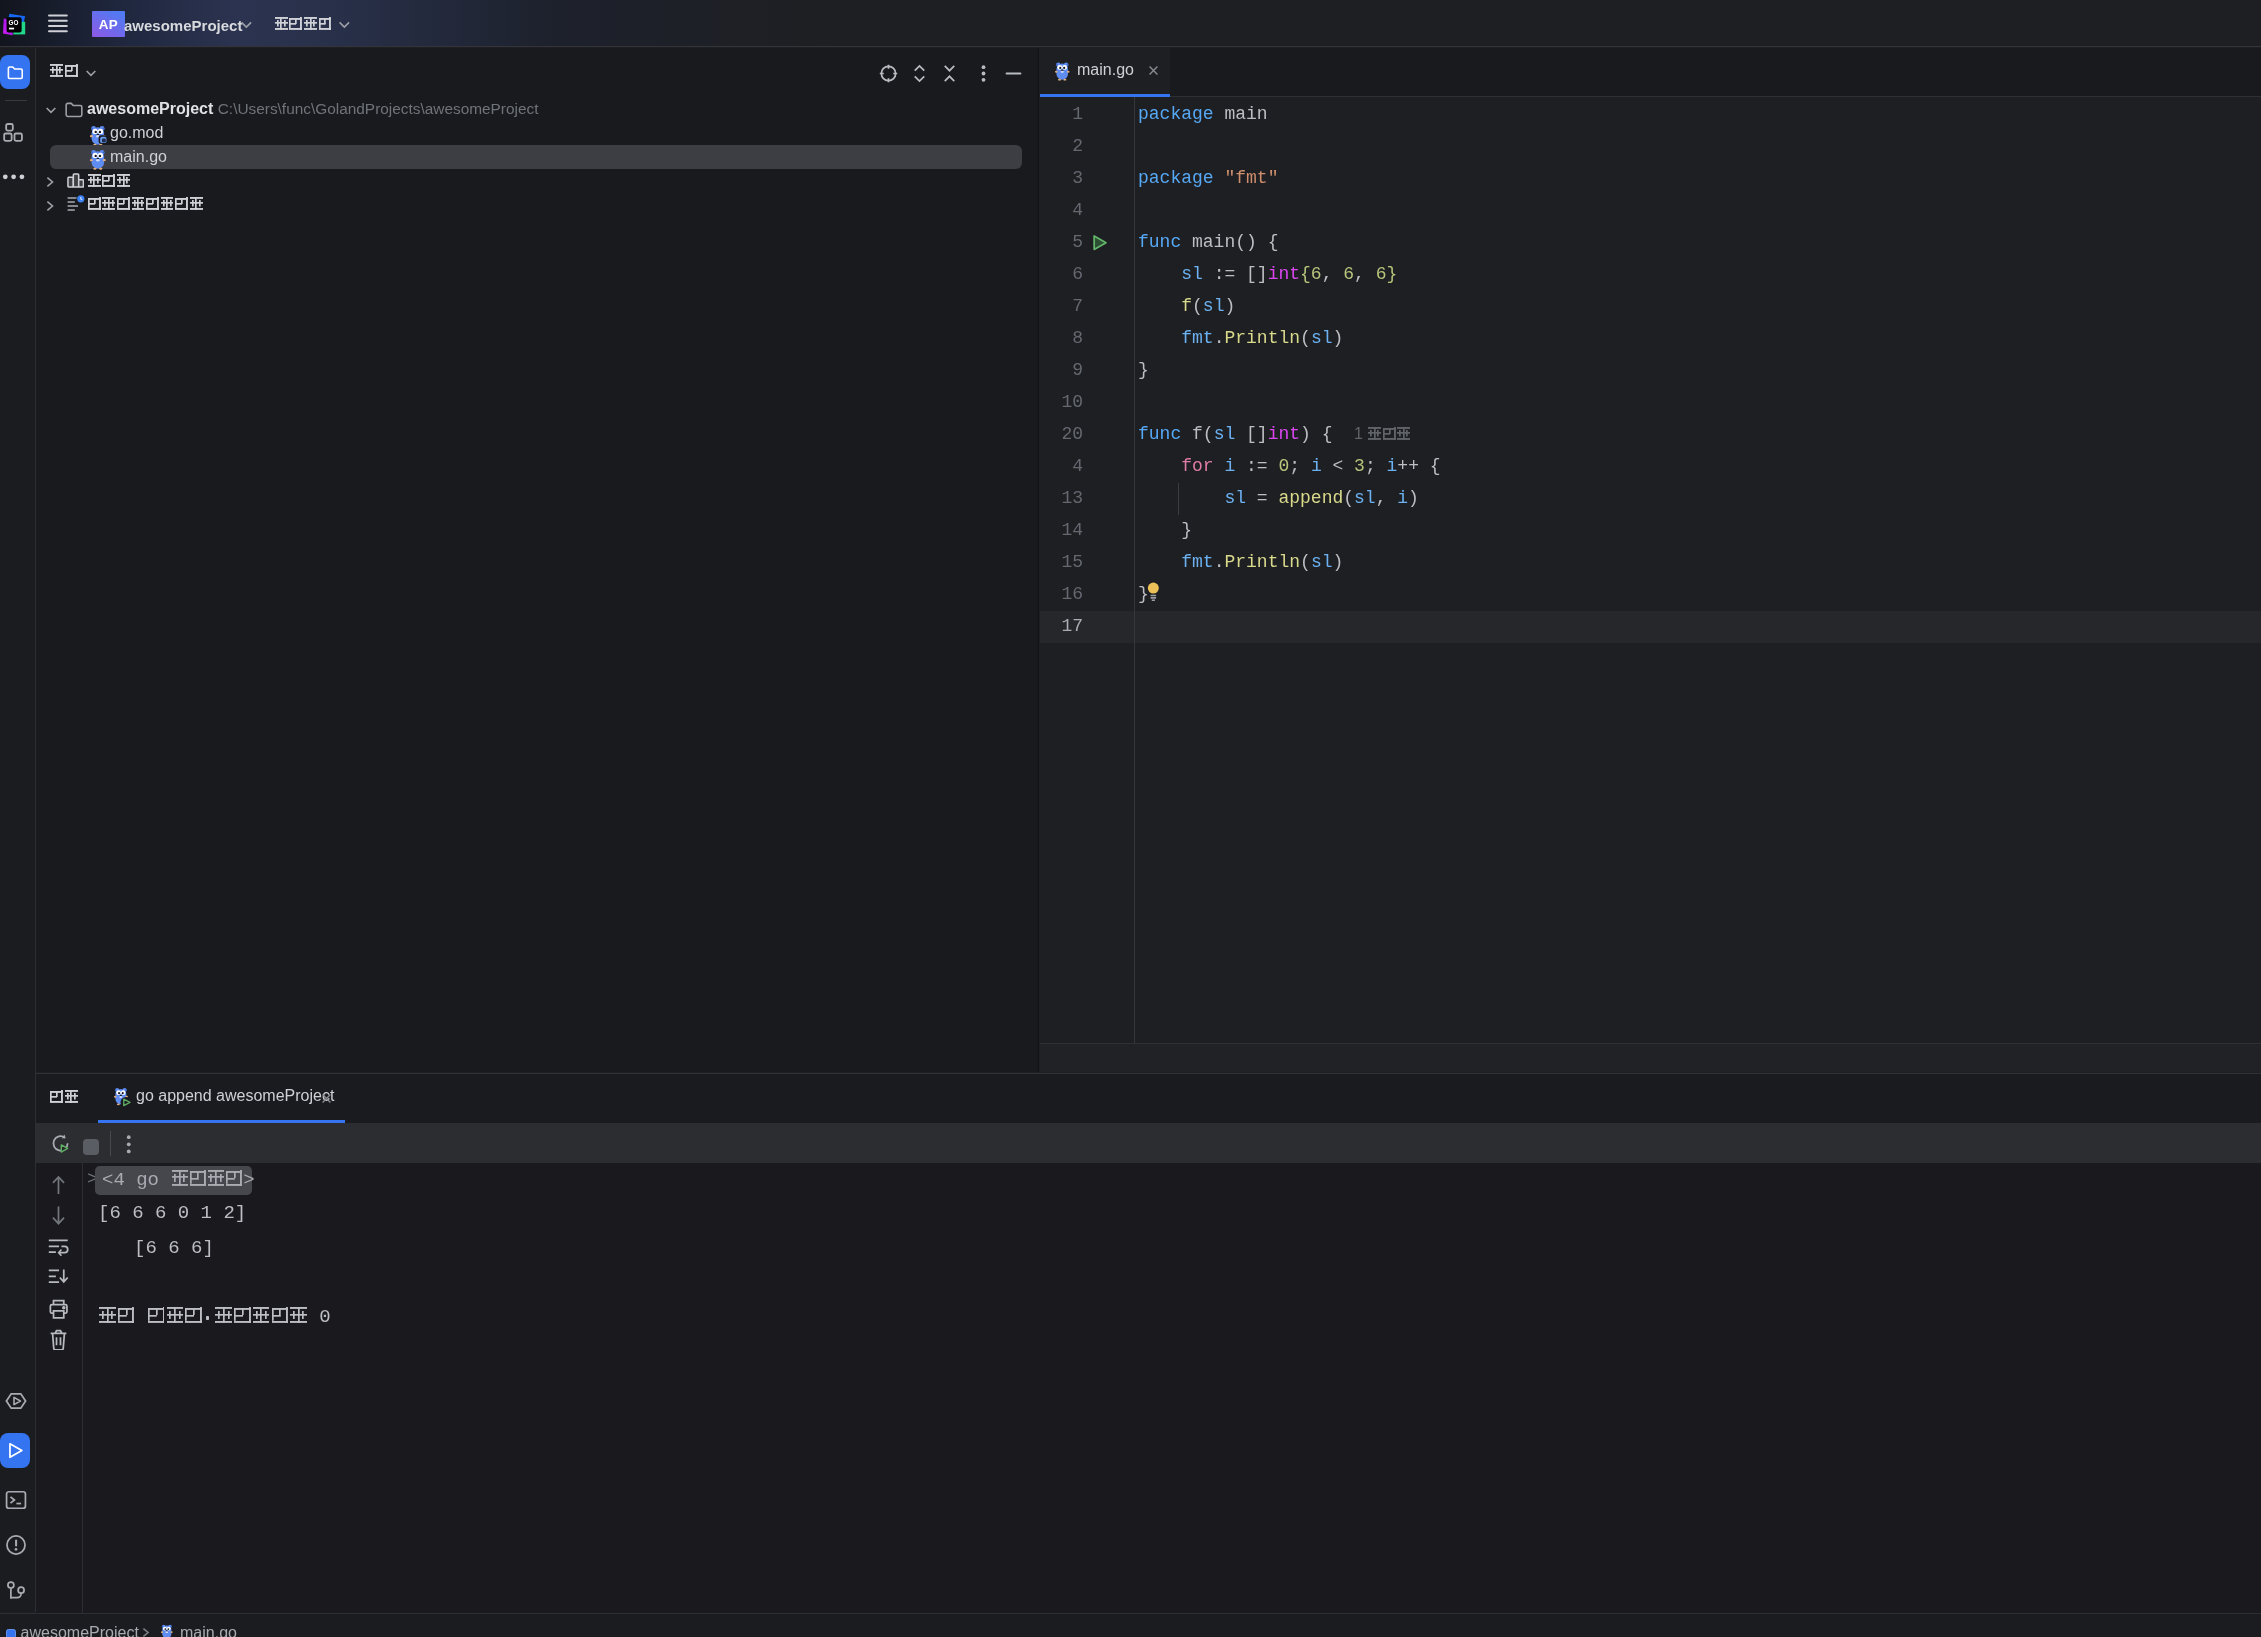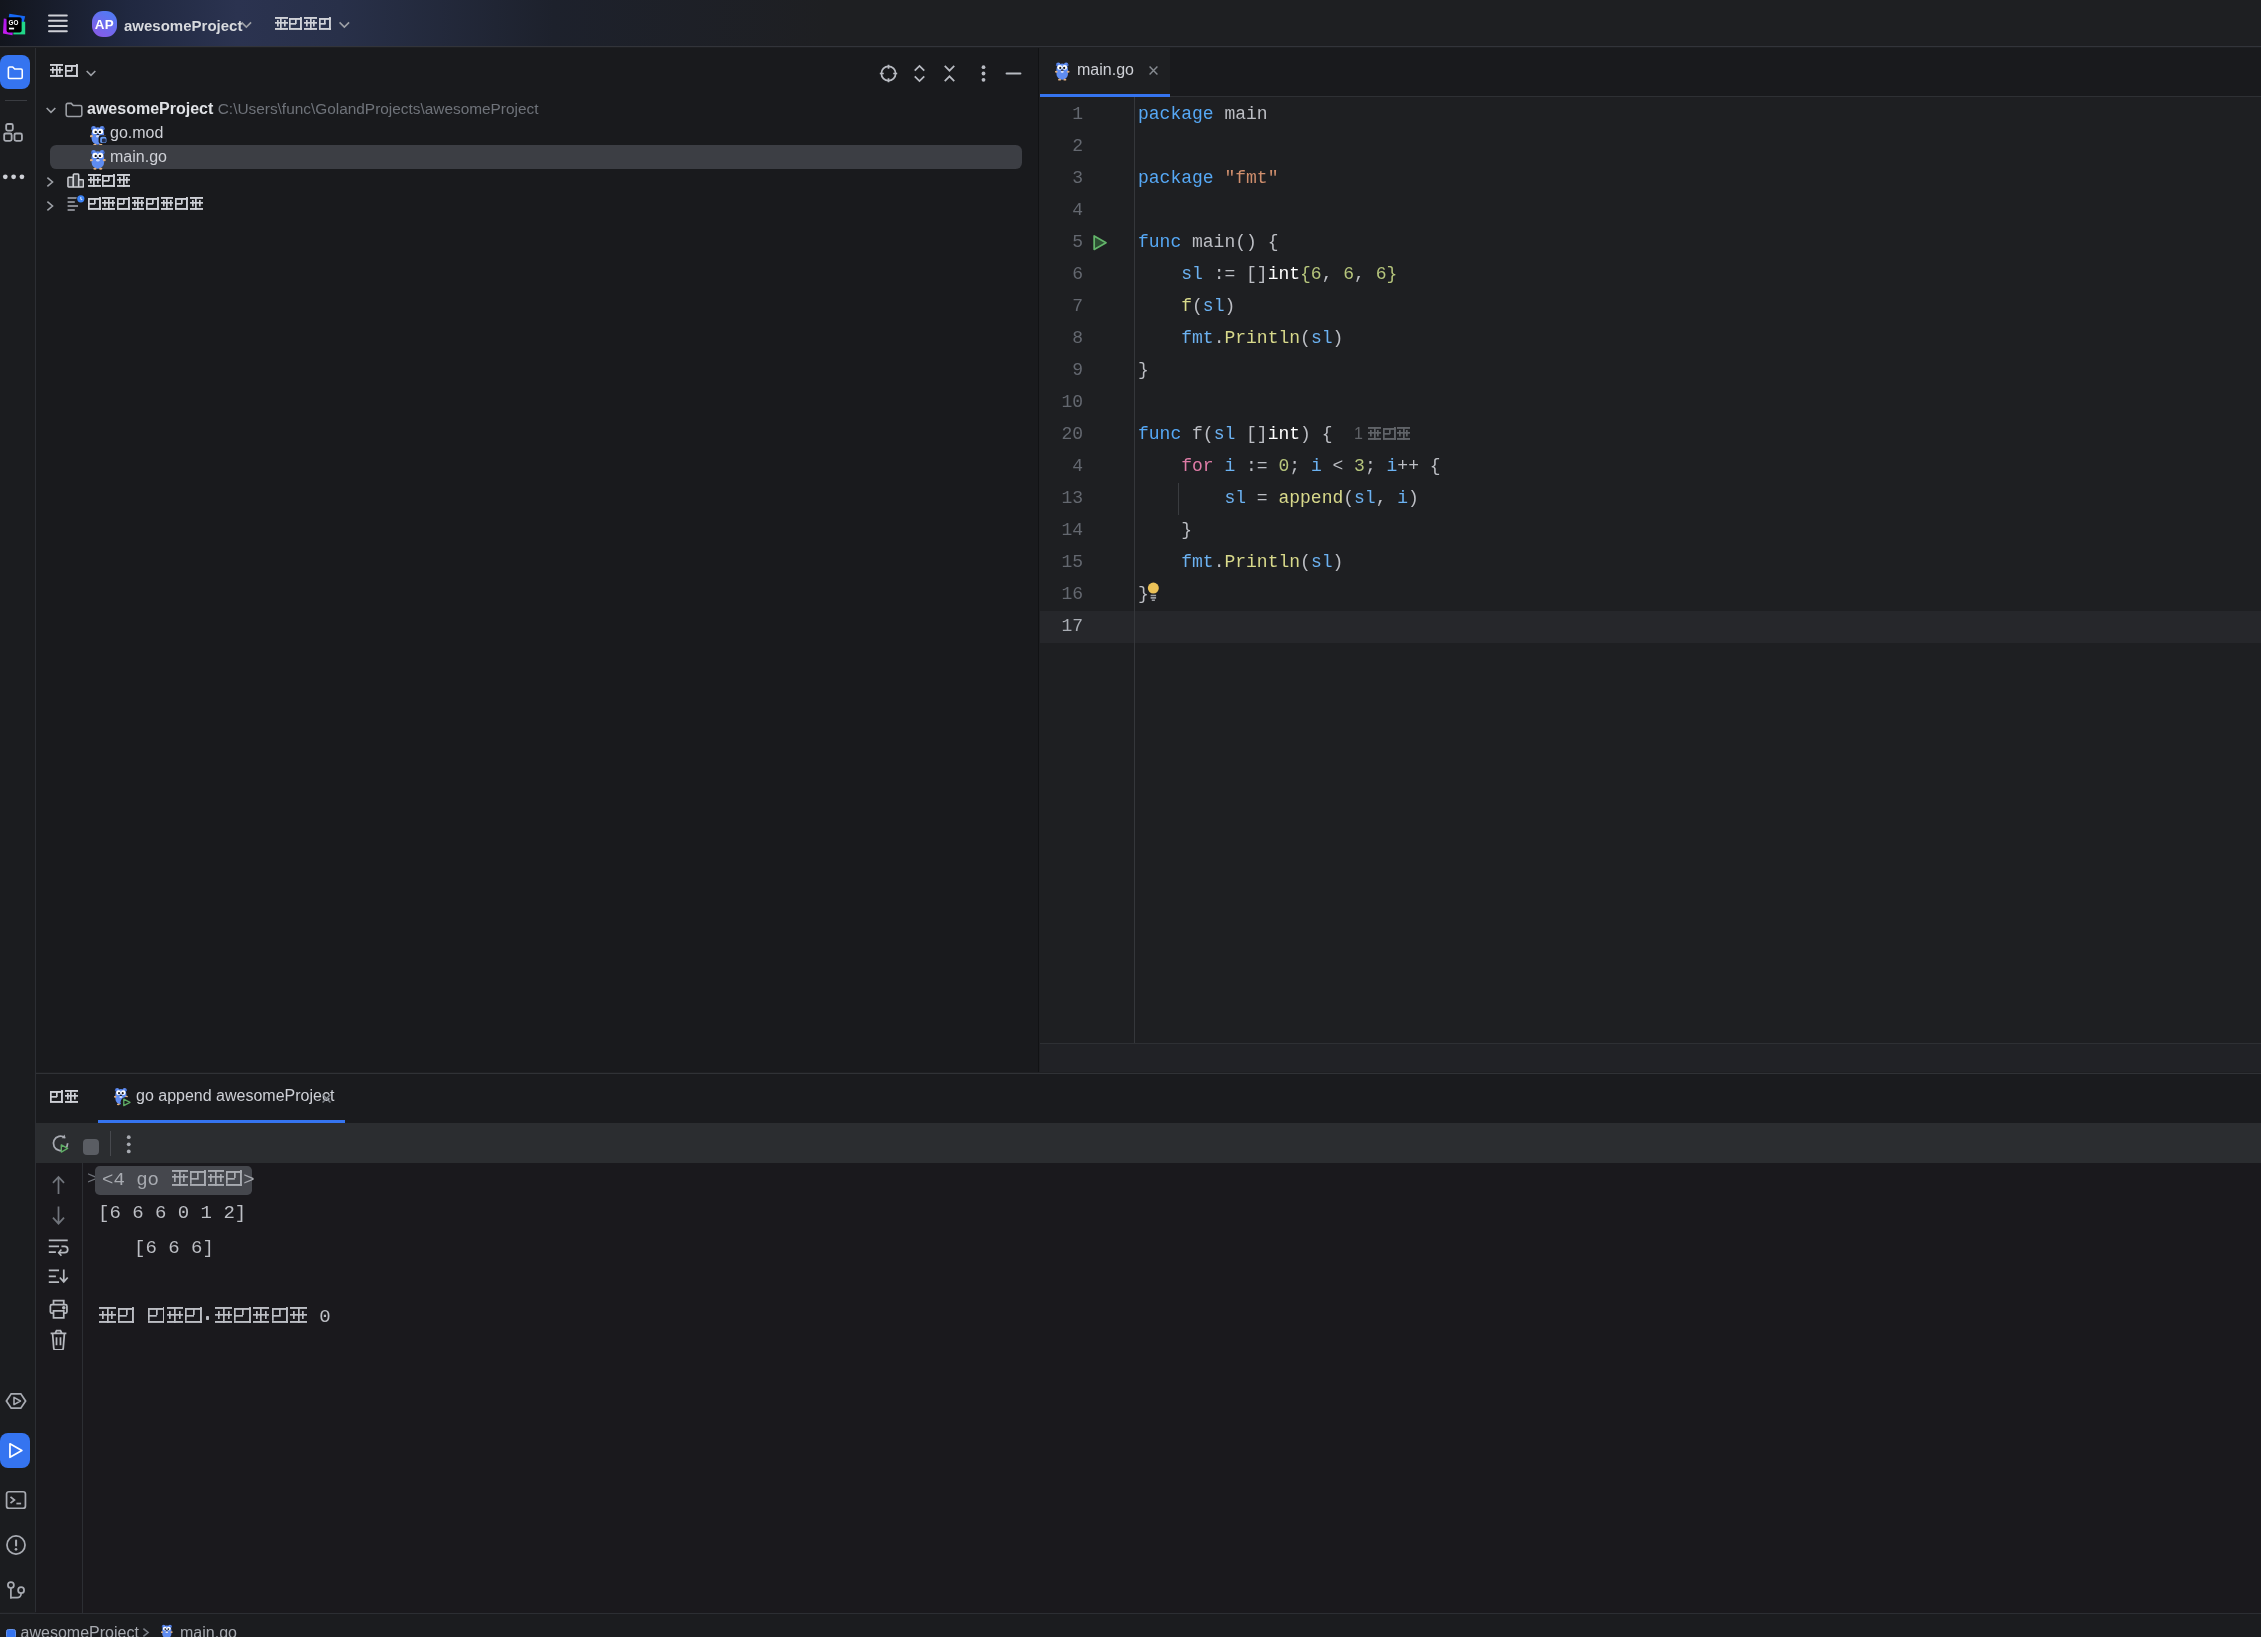--- a/index.html
+++ b/index.html
@@ -20,21 +20,21 @@
       linear-gradient(var(--c),var(--c)) 0 8%/100% 1.9px,
       linear-gradient(var(--c),var(--c)) 0 100%/100% 1.9px,
       linear-gradient(var(--c),var(--c)) 0 54%/55% 1.7px,
       linear-gradient(var(--c),var(--c)) 0% 20%/1.7px 80%,
       linear-gradient(var(--c),var(--c)) 52% 20%/1.7px 40%,
       linear-gradient(var(--c),var(--c)) 100% 0%/1.9px 100%;
     background-repeat:no-repeat;}
   .cma{display:inline-block;width:.55em;height:.8em;position:relative;}
   .cma::after{content:"";position:absolute;left:30%;bottom:10%;width:2.4px;height:4.7px;background:var(--c);border-radius:0.8px;}
   .cl{height:32px;line-height:32px;white-space:pre;}
-  .kw{color:#56a8f5;} .st{color:#cf8e6d;} .vr{color:#6cb2f2;} .tp{color:#ffffff;}
+  .kw{color:#56a8f5;} .st{color:#cf8e6d;} .vr{color:#6cb2f2;} .tp{color:#d946ef;}
   .nm{color:#b6c57c;} .fn{color:#d8d98b;} .fl{color:#de7ba6;}
   .hint{color:#606368;font-family:"Liberation Sans",sans-serif;font-size:16px;--c:#606368;}
 </style>
 </head>
 <body>
 
 <div class="abs" id="topbar" style="left:0;top:0;width:2261px;height:47px;
   background:linear-gradient(90deg,#12151d 0px,#202840 127px,#2b3350 237px,#283049 340px,#1d212c 553px,#1e1f22 830px,#1e1f22 2261px);
   border-bottom:0.8px solid #32343a;box-sizing:border-box;">
 
@@ -55,21 +55,21 @@
 
   <svg class="abs" style="left:48px;top:14.2px" width="20.6" height="20" viewBox="0 0 26 25">
     <g fill="#ced0d6">
         <rect y="0.5" width="25" height="2.6" rx="1.3"></rect>
         <rect y="7.1" width="25" height="2.6" rx="1.3"></rect>
         <rect y="13.7" width="25" height="2.6" rx="1.3"></rect>
         <rect y="20.3" width="25" height="2.6" rx="1.3"></rect>
       </g>
   </svg>
 
-  <div class="abs" style="left:92px;top:11px;width:25px;height:26px;border-radius:11px;
+  <div class="abs" style="left:92px;top:11px;width:33px;height:26px;border-radius:1px;
     background:linear-gradient(210deg,#5379f2 15%,#8a5ae7 95%);color:#fff;font-size:13.4px;font-weight:bold;
     display:flex;align-items:center;justify-content:center;letter-spacing:0.4px;">AP</div>
   <div class="abs" style="left:124px;top:16.6px;color:#d8dade;font-size:15px;font-weight:600;">awesomeProject</div>
   <svg class="abs" style="left:240px;top:20px" width="12.7" height="9.5" viewBox="0 0 16 12">
       <path d="M2 3 L8 9 L14 3" stroke="#9da0a6" stroke-width="2" fill="none"></path>
     </svg>
   <div class="abs" style="left:274px;top:15px;font-size:16px;--c:#cfd1d7;color:#cfd1d7;">
     <span class="cn"></span><span class="cn b"></span><span class="cn"></span><span class="cn b"></span>
   </div>
   <svg class="abs" style="left:338px;top:20px" width="12.7" height="9.5" viewBox="0 0 16 12">

